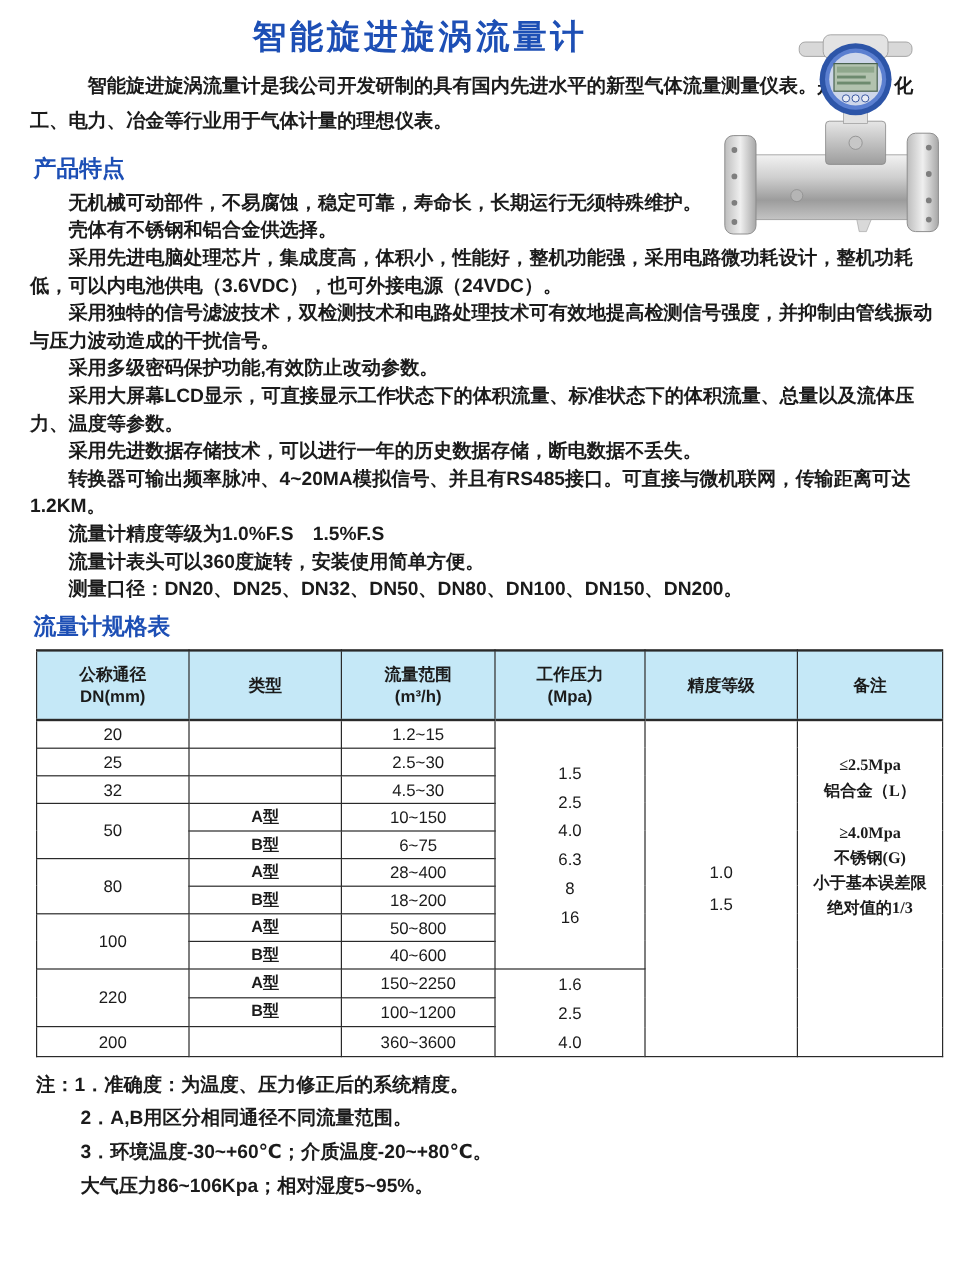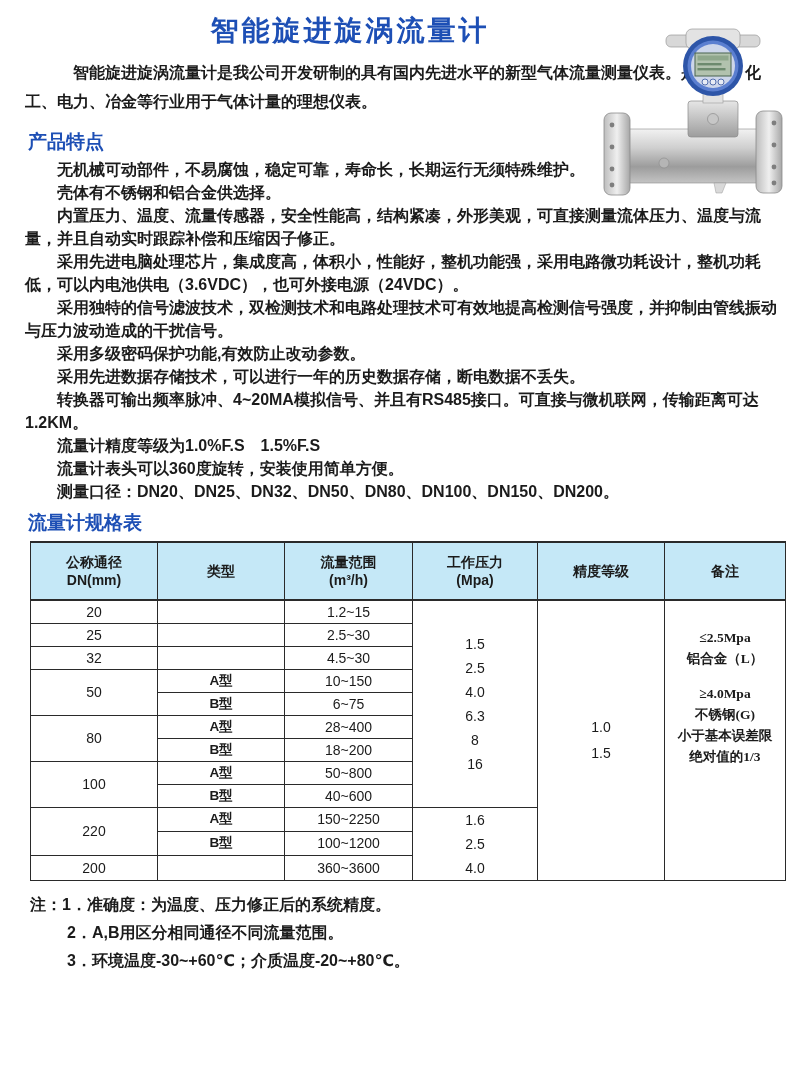--- a/index.html
+++ b/index.html
@@ -123,24 +123,24 @@
     <circle cx="111" cy="57" r="3" fill="#e8ecf5" stroke="#33539e" stroke-width="0.8"></circle>
     <circle cx="119" cy="57" r="3" fill="#e8ecf5" stroke="#33539e" stroke-width="0.8"></circle>
   </g>
 </svg>
 
 <h2 class="section-heading">产品特点</h2>
 
 <div class="features">
   <p>无机械可动部件，不易腐蚀，稳定可靠，寿命长，长期运行无须特殊维护。</p>
   <p>壳体有不锈钢和铝合金供选择。</p>
-  <p>内置压力、温度、流量传感器，安全性能高，结构紧凑，外形美观，可直接测量流体压力、温度与流量，并且自动实时跟踪补偿和压缩因子修正。</p>
   <p>采用先进电脑处理芯片，集成度高，体积小，性能好，整机功能强，采用电路微功耗设计，整机功耗低，可以内电池供电（3.6VDC），也可外接电源（24VDC）。</p>
   <p>采用独特的信号滤波技术，双检测技术和电路处理技术可有效地提高检测信号强度，并抑制由管线振动与压力波动造成的干扰信号。</p>
   <p>采用多级密码保护功能,有效防止改动参数。</p>
+  <p>采用大屏幕LCD显示，可直接显示工作状态下的体积流量、标准状态下的体积流量、总量以及流体压力、温度等参数。</p>
   <p>采用先进数据存储技术，可以进行一年的历史数据存储，断电数据不丢失。</p>
   <p>转换器可输出频率脉冲、4~20MA模拟信号、并且有RS485接口。可直接与微机联网，传输距离可达1.2KM。</p>
   <p>流量计精度等级为1.0%F.S　1.5%F.S</p>
   <p>流量计表头可以360度旋转，安装使用简单方便。</p>
   <p>测量口径：DN20、DN25、DN32、DN50、DN80、DN100、DN150、DN200。</p>
 </div>
 
 <h2 class="section-heading spec">流量计规格表</h2>
 
 <table class="spec-table">
@@ -262,13 +262,14 @@
       <td></td>
       <td>360~3600</td>
     </tr>
   </tbody>
 </table>
 
 <div class="notes">
   <p>注：1．准确度：为温度、压力修正后的系统精度。</p>
   <p class="indented">2．A,B用区分相同通径不同流量范围。</p>
   <p class="indented">3．环境温度-30~+60℃；介质温度-20~+80℃。</p>
+  <p class="indented">大气压力86~106Kpa；相对湿度5~95%。</p>
 </div>
 
 </body></html>

